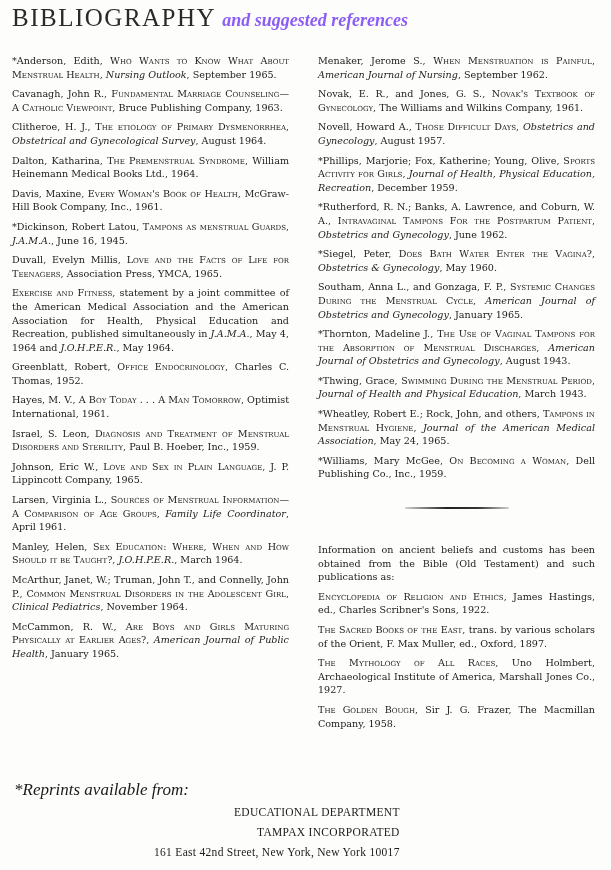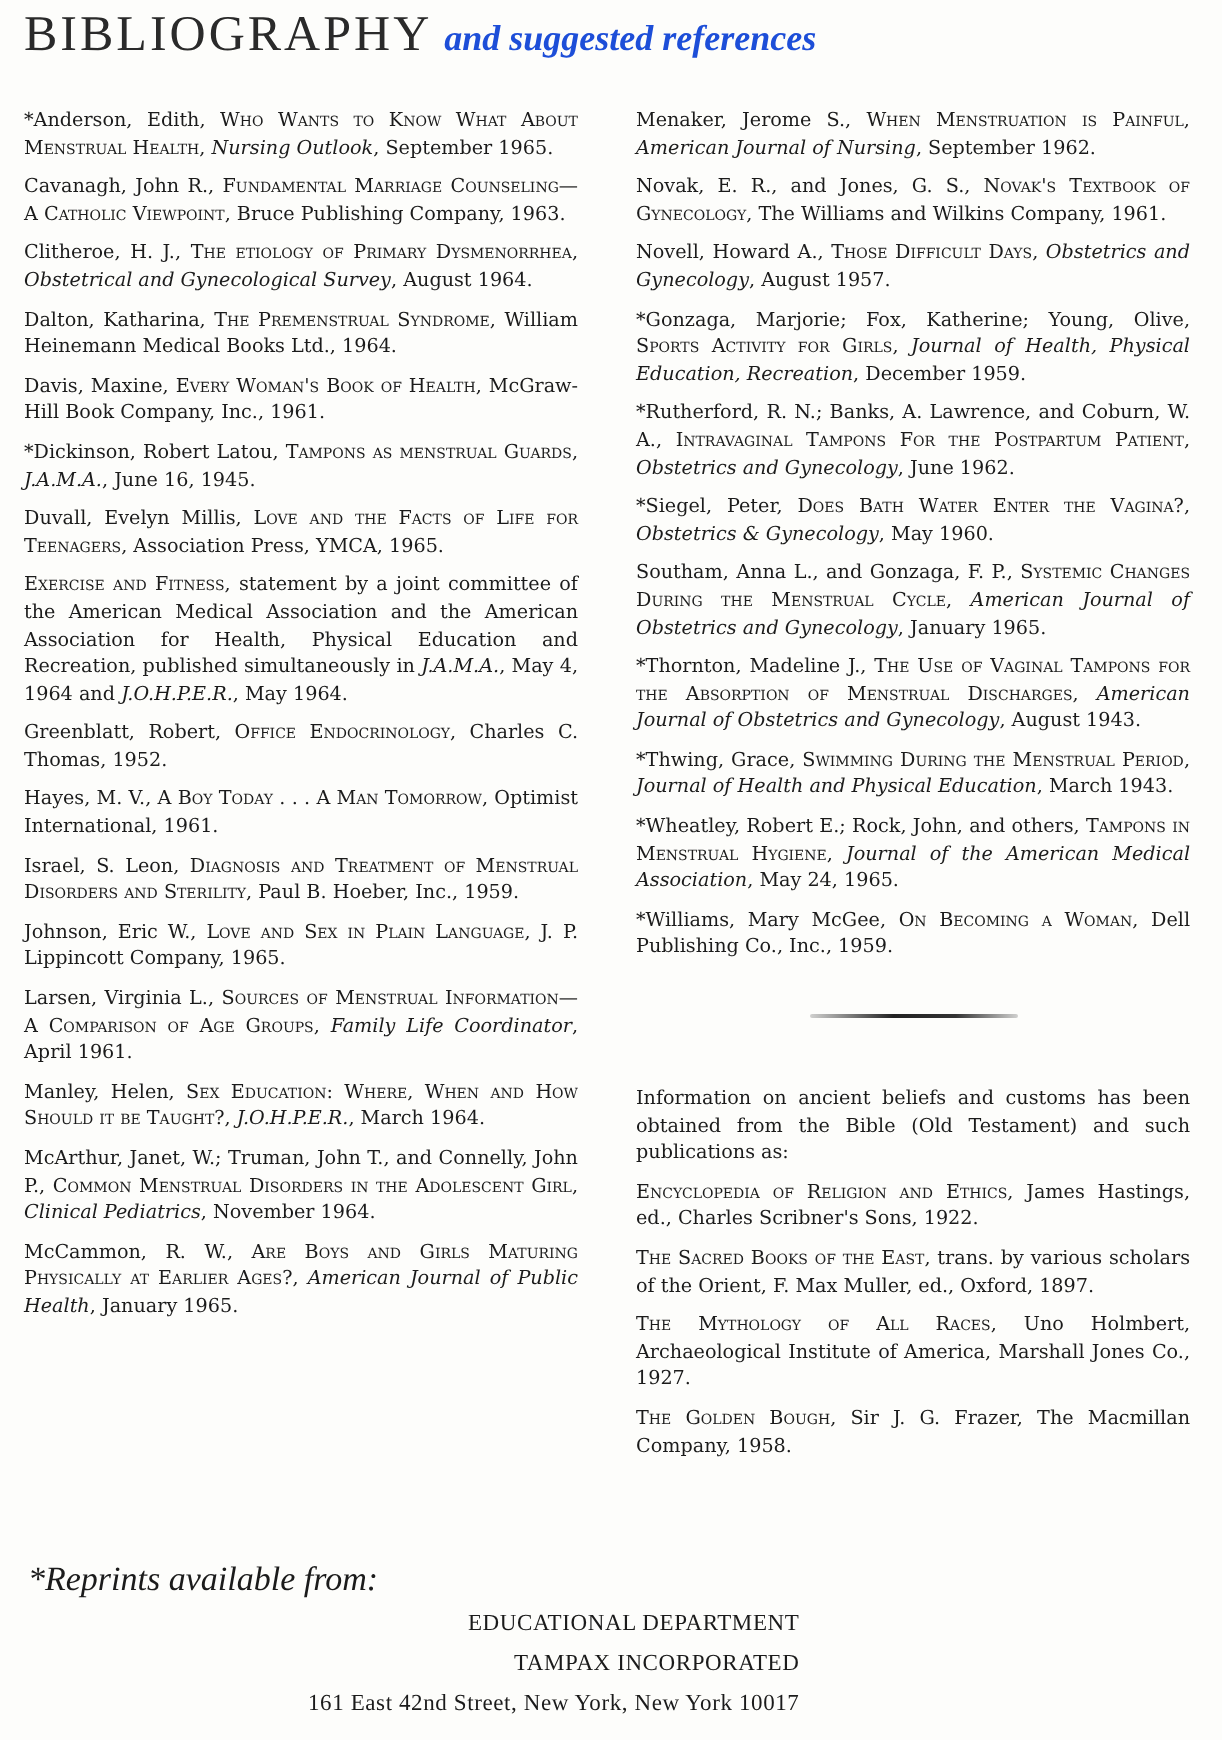--- a/index.html
+++ b/index.html
@@ -9,21 +9,21 @@
     color: #1b1b1b;
   }
   .header { position: absolute; left: 12px; top: 4px; white-space: nowrap; }
   .header .main {
     font-family: "Liberation Serif", serif; font-size: 25px; letter-spacing: 1.5px;
     color: #2a2a2a;
     margin-top: 32px;
   }
   .header .sub {
     font-family: "Liberation Serif", serif; font-style: italic; font-weight: bold;
-    font-size: 18px; margin-left: 6px; color: #1d4ed8;
+    font-size: 18px; margin-left: 6px; color: #8b5cf6;
   }
   .col { position: absolute; top: 54px; width: 277px; font-size: 9.6px; line-height: 13.6px; }
   .col.left { left: 12px; }
   .col.right { left: 318px; }
   .entry { margin: 0 0 6px 0; text-align: justify; }
   .sc { font-variant: small-caps; }
   .it { font-style: italic; }
   .divider {
     width: 104px; height: 2px; margin: 26px auto 34px auto;
     background: linear-gradient(90deg, rgba(30,30,30,0.2), #222 40%, #333 70%, rgba(30,30,30,0.2));
@@ -62,21 +62,21 @@
     <p class="entry"><span>Manley, Helen, </span><span class="sc">Sex Education: Where, When and How Should it be Taught?</span><span>, </span><span class="it">J.O.H.P.E.R.</span><span>, March 1964.</span></p>
     <p class="entry"><span>McArthur, Janet, W.; Truman, John T., and Connelly, John P., </span><span class="sc">Common Menstrual Disorders in the Adolescent Girl</span><span>, </span><span class="it">Clinical Pediatrics</span><span>, November 1964.</span></p>
     <p class="entry"><span>McCammon, R. W., </span><span class="sc">Are Boys and Girls Maturing Physically at Earlier Ages?</span><span>, </span><span class="it">American Journal of Public Health</span><span>, January 1965.</span></p>
   </div>
 
 <div class="col right">
   <div id="right-col">
       <p class="entry"><span>Menaker, Jerome S., </span><span class="sc">When Menstruation is Painful</span><span>, </span><span class="it">American Journal of Nursing</span><span>, September 1962.</span></p>
       <p class="entry"><span>Novak, E. R., and Jones, G. S., </span><span class="sc">Novak's Textbook of Gynecology</span><span>, The Williams and Wilkins Company, 1961.</span></p>
       <p class="entry"><span>Novell, Howard A., </span><span class="sc">Those Difficult Days</span><span>, </span><span class="it">Obstetrics and Gynecology</span><span>, August 1957.</span></p>
-      <p class="entry"><span>*Gonzaga, Marjorie; Fox, Katherine; Young, Olive, </span><span class="sc">Sports Activity for Girls</span><span>, </span><span class="it">Journal of Health, Physical Education, Recreation</span><span>, December 1959.</span></p>
+      <p class="entry"><span>*Phillips, Marjorie; Fox, Katherine; Young, Olive, </span><span class="sc">Sports Activity for Girls</span><span>, </span><span class="it">Journal of Health, Physical Education, Recreation</span><span>, December 1959.</span></p>
       <p class="entry"><span>*Rutherford, R. N.; Banks, A. Lawrence, and Coburn, W. A., </span><span class="sc">Intravaginal Tampons For the Postpartum Patient</span><span>, </span><span class="it">Obstetrics and Gynecology</span><span>, June 1962.</span></p>
       <p class="entry"><span>*Siegel, Peter, </span><span class="sc">Does Bath Water Enter the Vagina?</span><span>, </span><span class="it">Obstetrics &amp; Gynecology</span><span>, May 1960.</span></p>
       <p class="entry"><span>Southam, Anna L., and Gonzaga, F. P., </span><span class="sc">Systemic Changes During the Menstrual Cycle</span><span>, </span><span class="it">American Journal of Obstetrics and Gynecology</span><span>, January 1965.</span></p>
       <p class="entry"><span>*Thornton, Madeline J., </span><span class="sc">The Use of Vaginal Tampons for the Absorption of Menstrual Discharges</span><span>, </span><span class="it">American Journal of Obstetrics and Gynecology</span><span>, August 1943.</span></p>
       <p class="entry"><span>*Thwing, Grace, </span><span class="sc">Swimming During the Menstrual Period</span><span>, </span><span class="it">Journal of Health and Physical Education</span><span>, March 1943.</span></p>
       <p class="entry"><span>*Wheatley, Robert E.; Rock, John, and others, </span><span class="sc">Tampons in Menstrual Hygiene</span><span>, </span><span class="it">Journal of the American Medical Association</span><span>, May 24, 1965.</span></p>
       <p class="entry"><span>*Williams, Mary McGee, </span><span class="sc">On Becoming a Woman</span><span>, Dell Publishing Co., Inc., 1959.</span></p>
     </div>
   <div class="divider"></div>
   <p class="entry">Information on ancient beliefs and customs has been obtained from the Bible (Old Testament) and such publications as:</p>

